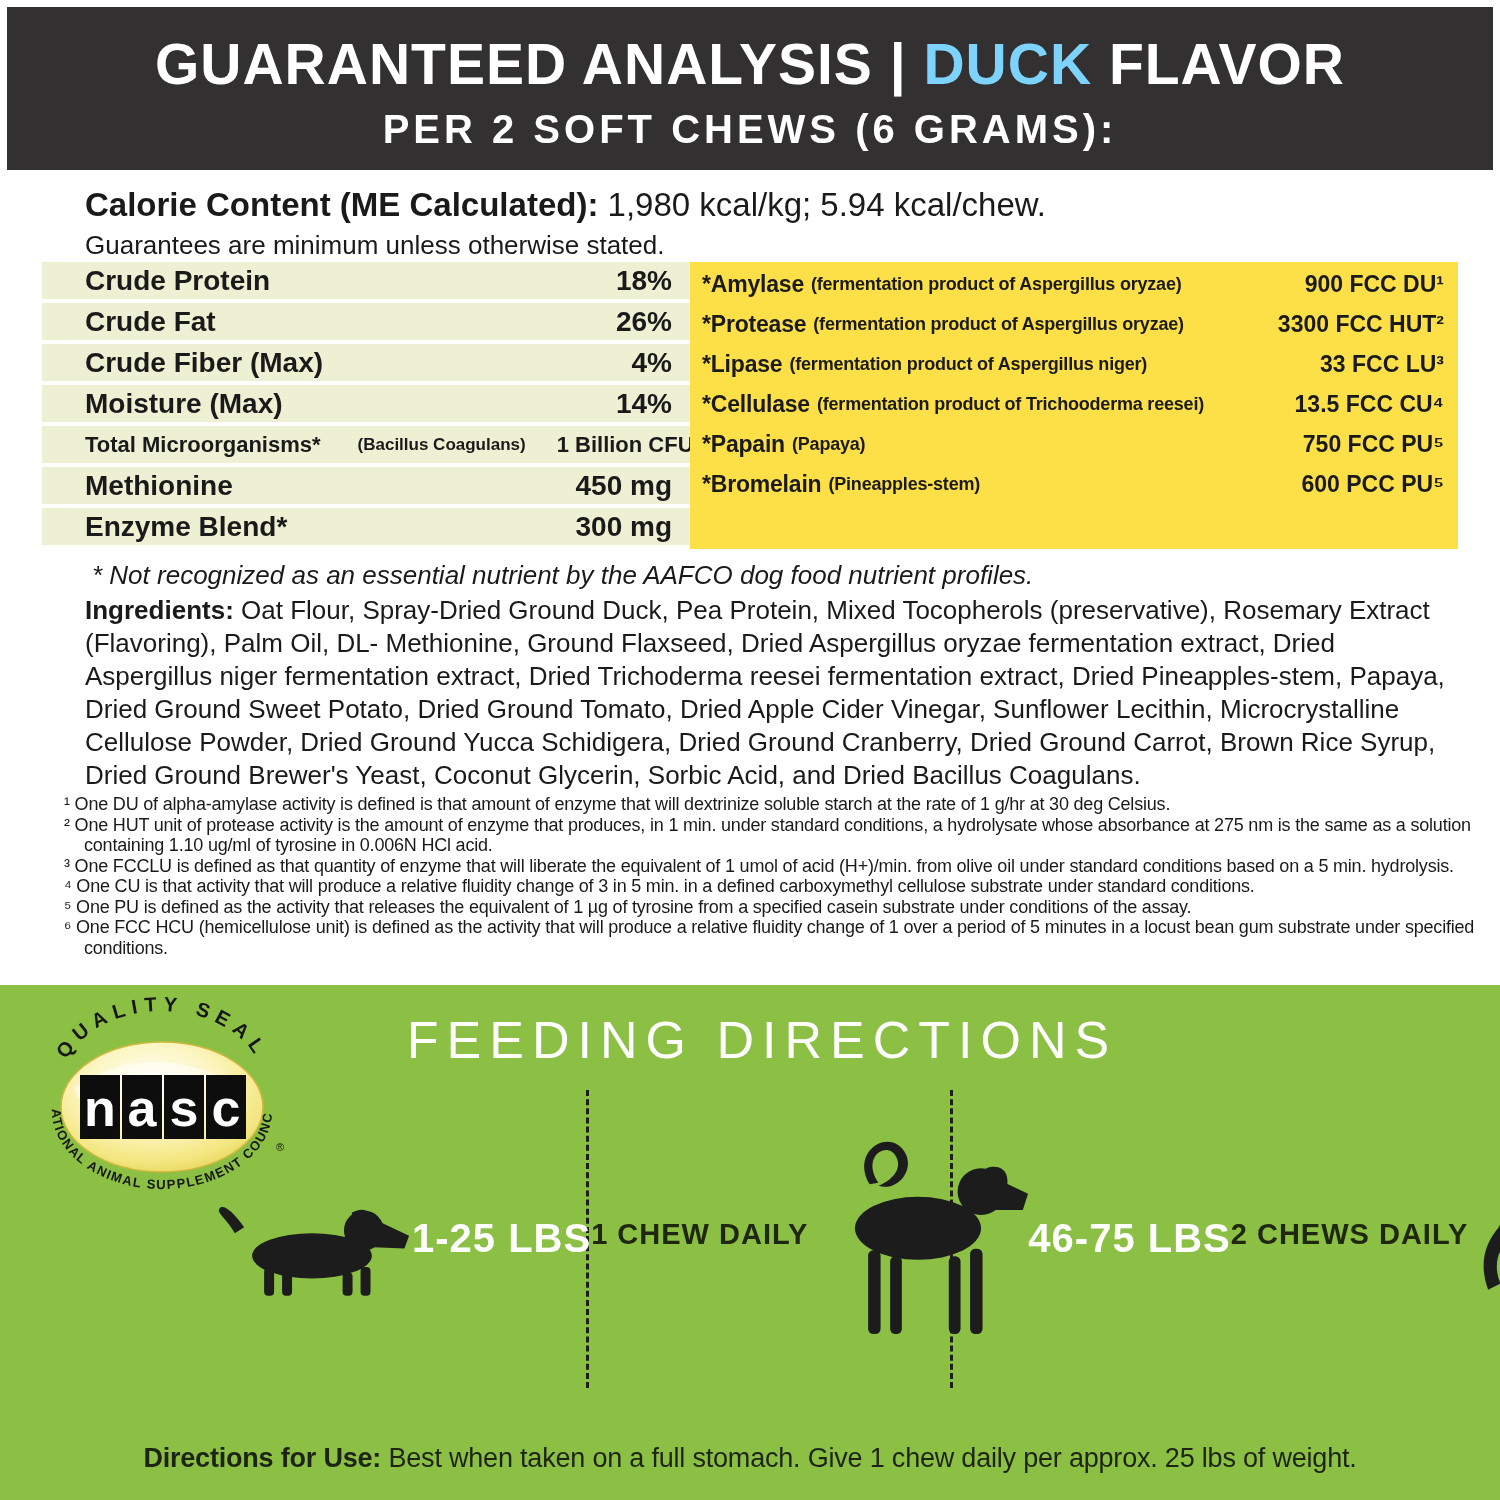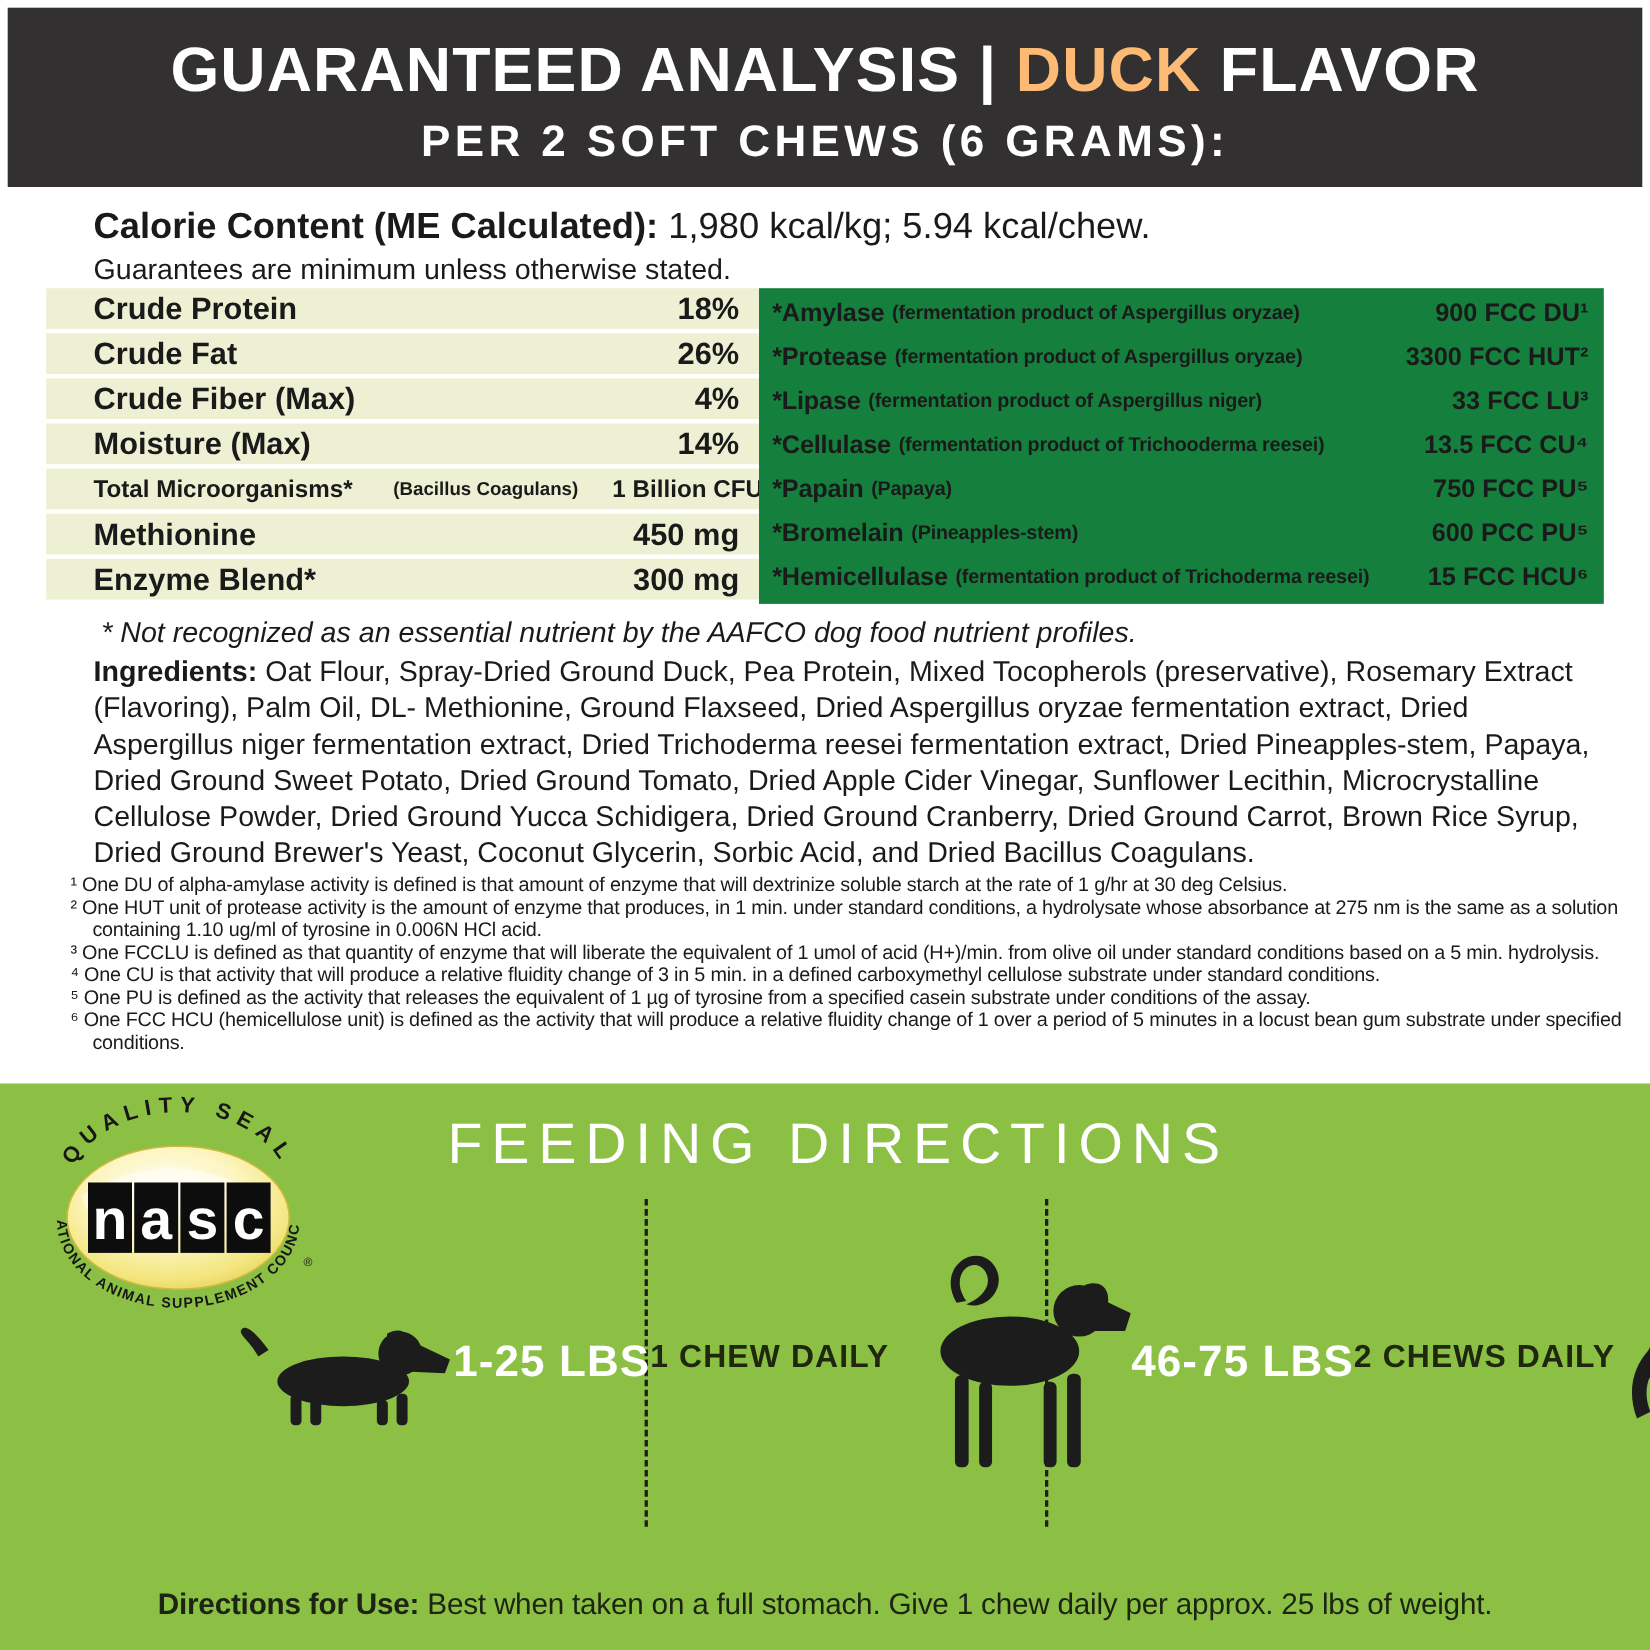--- a/index.html
+++ b/index.html
@@ -3,39 +3,39 @@
 <meta charset="utf-8">
 <style>
   html,body{margin:0;padding:0;}
   body{width:1500px;height:1500px;position:relative;background:#ffffff;
        font-family:"Liberation Sans",sans-serif;color:#1a1a1a;overflow:hidden;}
 
   
   .header{position:absolute;top:7px;left:7px;right:7px;height:163px;background:#323031;
           text-align:center;color:#fff;}
   .header .title{margin-top:24px;font-size:57px;font-weight:800;letter-spacing:1px;white-space:nowrap;}
-  .header .title .accent{color:#fdba74;}
+  .header .title .accent{color:#7dd3fc;}
   .header .subtitle{margin-top:10px;font-size:40px;font-weight:600;letter-spacing:4px;}
 
   
   .calorie{position:absolute;top:186px;left:85px;font-size:33px;}
   .calorie .cal-label{font-weight:700;}
   .calorie .note{font-size:26px;margin-top:6px;}
 
   
   .analysis{position:absolute;top:262px;left:42px;display:flex;}
   .lcol{width:648px;}
   .lrow{height:37px;margin-bottom:4px;background:#eef0d3;display:flex;align-items:center;
         padding:0 18px 0 43px;font-weight:700;font-size:28px;gap:31px;}
   .lrow .lab{white-space:nowrap;}
   .lrow .paren{white-space:nowrap;}
   .lrow .val{margin-left:auto;white-space:nowrap;}
   .lrow.condensed{font-size:22px;}
   .lrow.condensed .paren{font-size:17px;font-weight:600;margin-left:6px;}
-  .rcol{width:768px;background:#15803d;box-sizing:border-box;padding:2px 14px 0 12px;}
+  .rcol{width:768px;background:#fde047;box-sizing:border-box;padding:2px 14px 0 12px;}
   .rrow{height:40px;display:flex;align-items:center;}
   .rrow .name{font-size:23px;font-weight:700;white-space:nowrap;letter-spacing:-0.2px;}
   .rrow .paren{font-size:18px;font-weight:600;margin-left:7px;white-space:nowrap;letter-spacing:-0.2px;}
   .rrow .val{margin-left:auto;font-size:23px;font-weight:700;white-space:nowrap;}
 
   
   .aafco{position:absolute;top:560px;left:92px;font-style:italic;font-size:26px;}
   .ingredients{position:absolute;top:594px;left:85px;width:1375px;font-size:26px;line-height:33px;}
   .ingredients .ing-label{font-weight:700;}
   .footnotes{position:absolute;top:794px;left:64px;width:1412px;font-size:18px;line-height:20.5px;
@@ -134,25 +134,20 @@
       </div>
     <div class="rrow">
         <span class="name">*Papain</span>
         <span class="paren">(Papaya)</span>
         <span class="val">750 FCC PU⁵</span>
       </div>
     <div class="rrow">
         <span class="name">*Bromelain</span>
         <span class="paren">(Pineapples-stem)</span>
         <span class="val">600 PCC PU⁵</span>
-      </div>
-    <div class="rrow">
-        <span class="name">*Hemicellulase</span>
-        <span class="paren">(fermentation product of Trichoderma reesei)</span>
-        <span class="val">15 FCC HCU⁶</span>
       </div>
   </div>
 </div>
 
 <div class="aafco">* Not recognized as an essential nutrient by the AAFCO dog food nutrient profiles.</div>
 
 <div class="ingredients">
   <span class="ing-label">Ingredients:</span>
   <span>Oat Flour, Spray-Dried Ground Duck, Pea Protein, Mixed Tocopherols (preservative), Rosemary Extract (Flavoring), Palm Oil, DL- Methionine, Ground Flaxseed, Dried Aspergillus oryzae fermentation extract, Dried Aspergillus niger fermentation extract, Dried Trichoderma reesei fermentation extract, Dried Pineapples-stem, Papaya, Dried Ground Sweet Potato, Dried Ground Tomato, Dried Apple Cider Vinegar, Sunflower Lecithin, Microcrystalline Cellulose Powder, Dried Ground Yucca Schidigera, Dried Ground Cranberry, Dried Ground Carrot, Brown Rice Syrup, Dried Ground Brewer's Yeast, Coconut Glycerin, Sorbic Acid, and Dried Bacillus Coagulans.</span>
 </div>

